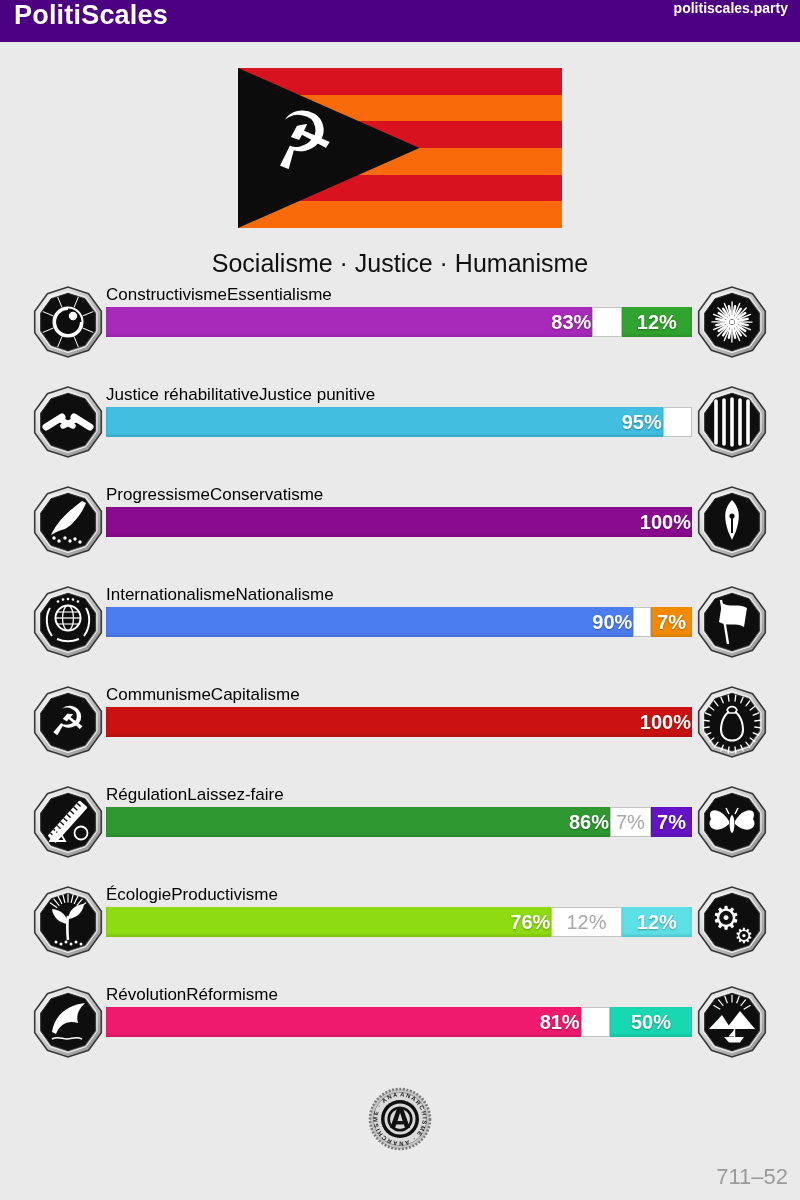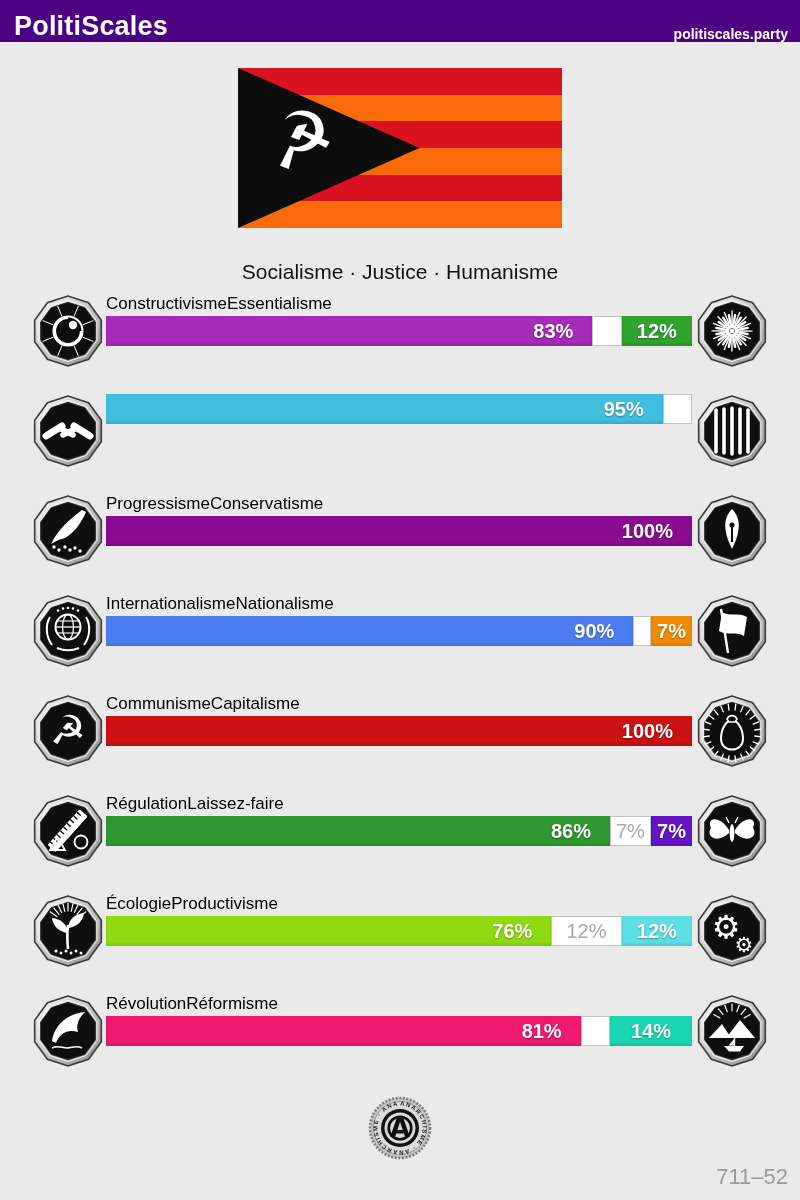--- a/index.html
+++ b/index.html
@@ -1,50 +1,50 @@
 <!DOCTYPE html>
 <html><head>
 <meta charset="utf-8">
 <style>
   html,body{margin:0;padding:0;width:800px;height:1200px;overflow:hidden;
     background:#EAEAEA;font-family:"Liberation Sans","DejaVu Sans",sans-serif;}
   .page{position:relative;width:800px;height:1200px;}
 
   
-  .header{height:42px;background:#4C0182;display:flex;align-items:flex-end;
+  .header{height:42px;background:#4C0182;display:flex;align-items:flex-start;
     justify-content:space-between;padding:0 12px 0 14px;box-sizing:border-box;}
   .header .title{color:#fff;font-weight:bold;font-size:27px;letter-spacing:.2px;}
   .header .site{color:#fff;font-weight:bold;font-size:14px;padding-left:28px;}
 
   
   .flag{position:relative;width:324px;height:160px;margin:26px auto 0;overflow:hidden;
     background:linear-gradient(180deg,
       #D8131F 0%,#D8131F 16.667%,#F96A0B 16.667%,#F96A0B 33.333%,
       #D8131F 33.333%,#D8131F 50%,#F96A0B 50%,#F96A0B 66.667%,
       #D8131F 66.667%,#D8131F 83.333%,#F96A0B 83.333%,#F96A0B 100%);}
   .flag .triangle{position:absolute;inset:0;background:#0c0c0c;
     clip-path:polygon(0 0,56% 50%,0 100%);}
   .flag .hs{position:absolute;left:30px;top:34px;color:#fff;font-size:74px;line-height:74px;
     font-family:"DejaVu Sans",sans-serif;transform:rotate(-14deg);}
 
-  .tagline{margin-top:28px;height:32px;line-height:32px;text-align:center;
-    font-size:21px;color:#111;}
+  .tagline{margin-top:19px;height:32px;line-height:32px;text-align:center;
+    font-size:25px;color:#111;}
 
   
   .rows{margin-top:6px;}
   .axis-row{position:relative;height:100px;padding:0 108px 0 106px;box-sizing:border-box;}
   .badge{position:absolute;top:1px;width:72px;height:72px;}
   .badge-left{left:32px;}
   .badge-right{right:32px;}
   .labels{display:flex;justify-content:flex-start;height:20px;font-size:17px;
     color:#000;margin-bottom:2px;align-items:flex-end;}
   .bar{display:flex;height:30px;background:#fff;}
   .seg{height:100%;display:flex;align-items:center;box-sizing:border-box;
     box-shadow:inset 0 -2px 3px rgba(0,0,0,.12);}
-  .seg-left{justify-content:flex-end;padding-right:19px;}
+  .seg-left{justify-content:flex-end;padding-right:1px;}
   .seg-neutral{background:#fff;border:1px solid #c3c3c3;justify-content:center;box-shadow:none;}
   .seg-right{justify-content:center;}
   .val{font-size:20px;font-weight:bold;color:#fff;text-shadow:0 1px 2px rgba(0,0,0,.35);
     white-space:nowrap;}
   .val.neutral{color:#a8a8a8;font-weight:normal;text-shadow:none;}
 
   
   .seal{width:64px;height:64px;margin:2px auto 0;display:block;}
   .code{position:absolute;right:12px;bottom:10px;font-size:22px;color:#9a9a9a;margin-top:16px;}
 </style>
@@ -155,20 +155,24 @@
     <polygon points="36.00,5.50 18.07,11.32 6.99,26.57 6.99,45.43 18.07,60.68 36.00,66.50 53.93,60.68 65.01,45.43 65.01,26.57 53.93,11.32" fill="none" stroke="#f4f4f4" stroke-width="1"></polygon>
     <polygon points="36.00,7.30 19.13,12.78 8.70,27.13 8.70,44.87 19.13,59.22 36.00,64.70 52.87,59.22 63.30,44.87 63.30,27.13 52.87,12.78" fill="#0e0e0e" stroke="#2a2a2a" stroke-width="1"></polygon>
     <g stroke="#fff" stroke-width="3.6" stroke-linecap="round">
     <line x1="20" y1="15" x2="20" y2="57"></line>
               <line x1="28" y1="14" x2="28" y2="58"></line>
     <line x1="36" y1="13" x2="36" y2="59"></line>
               <line x1="44" y1="14" x2="44" y2="58"></line>
     <line x1="52" y1="15" x2="52" y2="57"></line>
             </g>
           </svg></div>
+    <div class="labels">
+      <span>Justice réhabilitative</span>
+      <span>Justice punitive</span>
+    </div>
     <div class="bar">
       <div class="seg seg-left" style="width: 95%; background: rgb(65, 190, 224);">
         <span class="val">95%</span>
       </div>
       <div class="seg seg-neutral" style="width: 5%;">
         <span class="val neutral"></span>
       </div>
 
     </div>
   </div>
@@ -425,21 +429,21 @@
       <span>Réformisme</span>
     </div>
     <div class="bar">
       <div class="seg seg-left" style="width: 81%; background: rgb(239, 26, 109);">
         <span class="val">81%</span>
       </div>
       <div class="seg seg-neutral" style="width: 5%;">
         <span class="val neutral"></span>
       </div>
       <div class="seg seg-right" style="width: 14%; background: rgb(25, 215, 176);">
-        <span class="val">14%</span>
+        <span class="val">50%</span>
       </div>
     </div>
   </div>
 </div>
 
   <svg class="seal" viewBox="0 0 64 64">
     <circle cx="32" cy="32" r="30" fill="#c4c4c4" stroke="#7a7a7a" stroke-width="2.6" stroke-dasharray="2 1.6"></circle>
     <circle cx="32" cy="32" r="26.5" fill="#dcdcdc" stroke="#8a8a8a" stroke-width="0.8"></circle>
     <defs>
         <path id="sealpath" d="M32 9.5 a22.5 22.5 0 1 1 -0.01 0" fill="none"></path>

